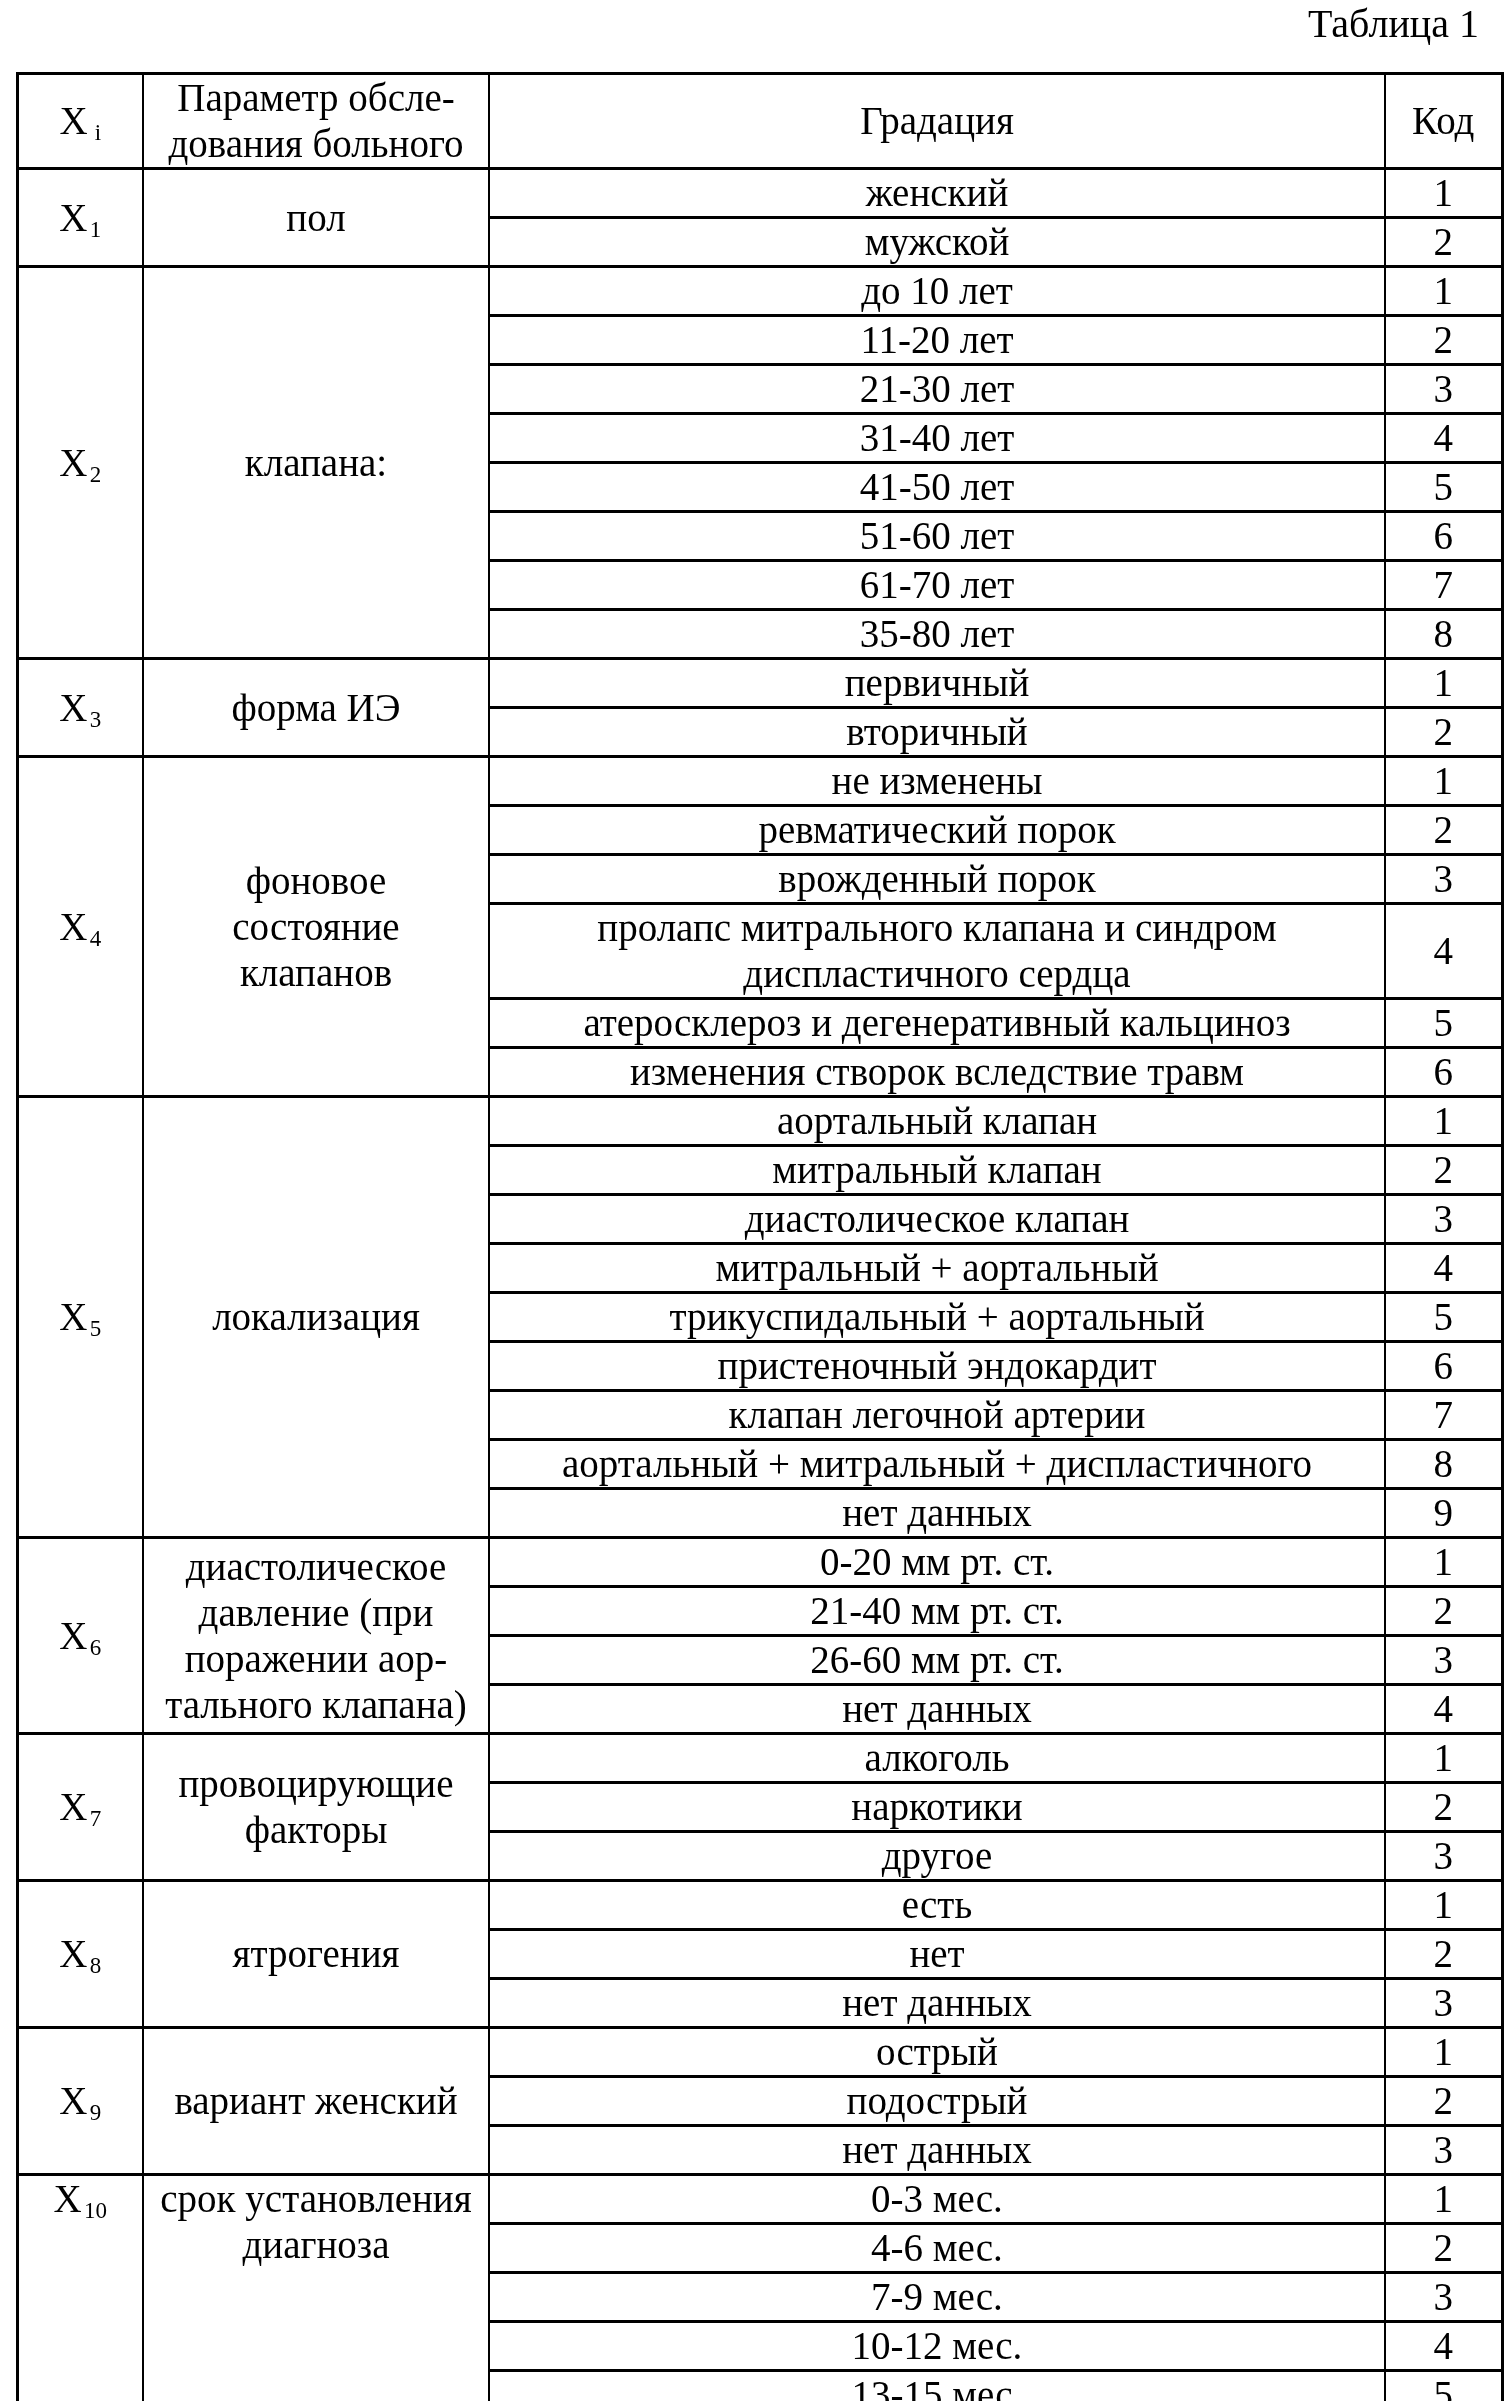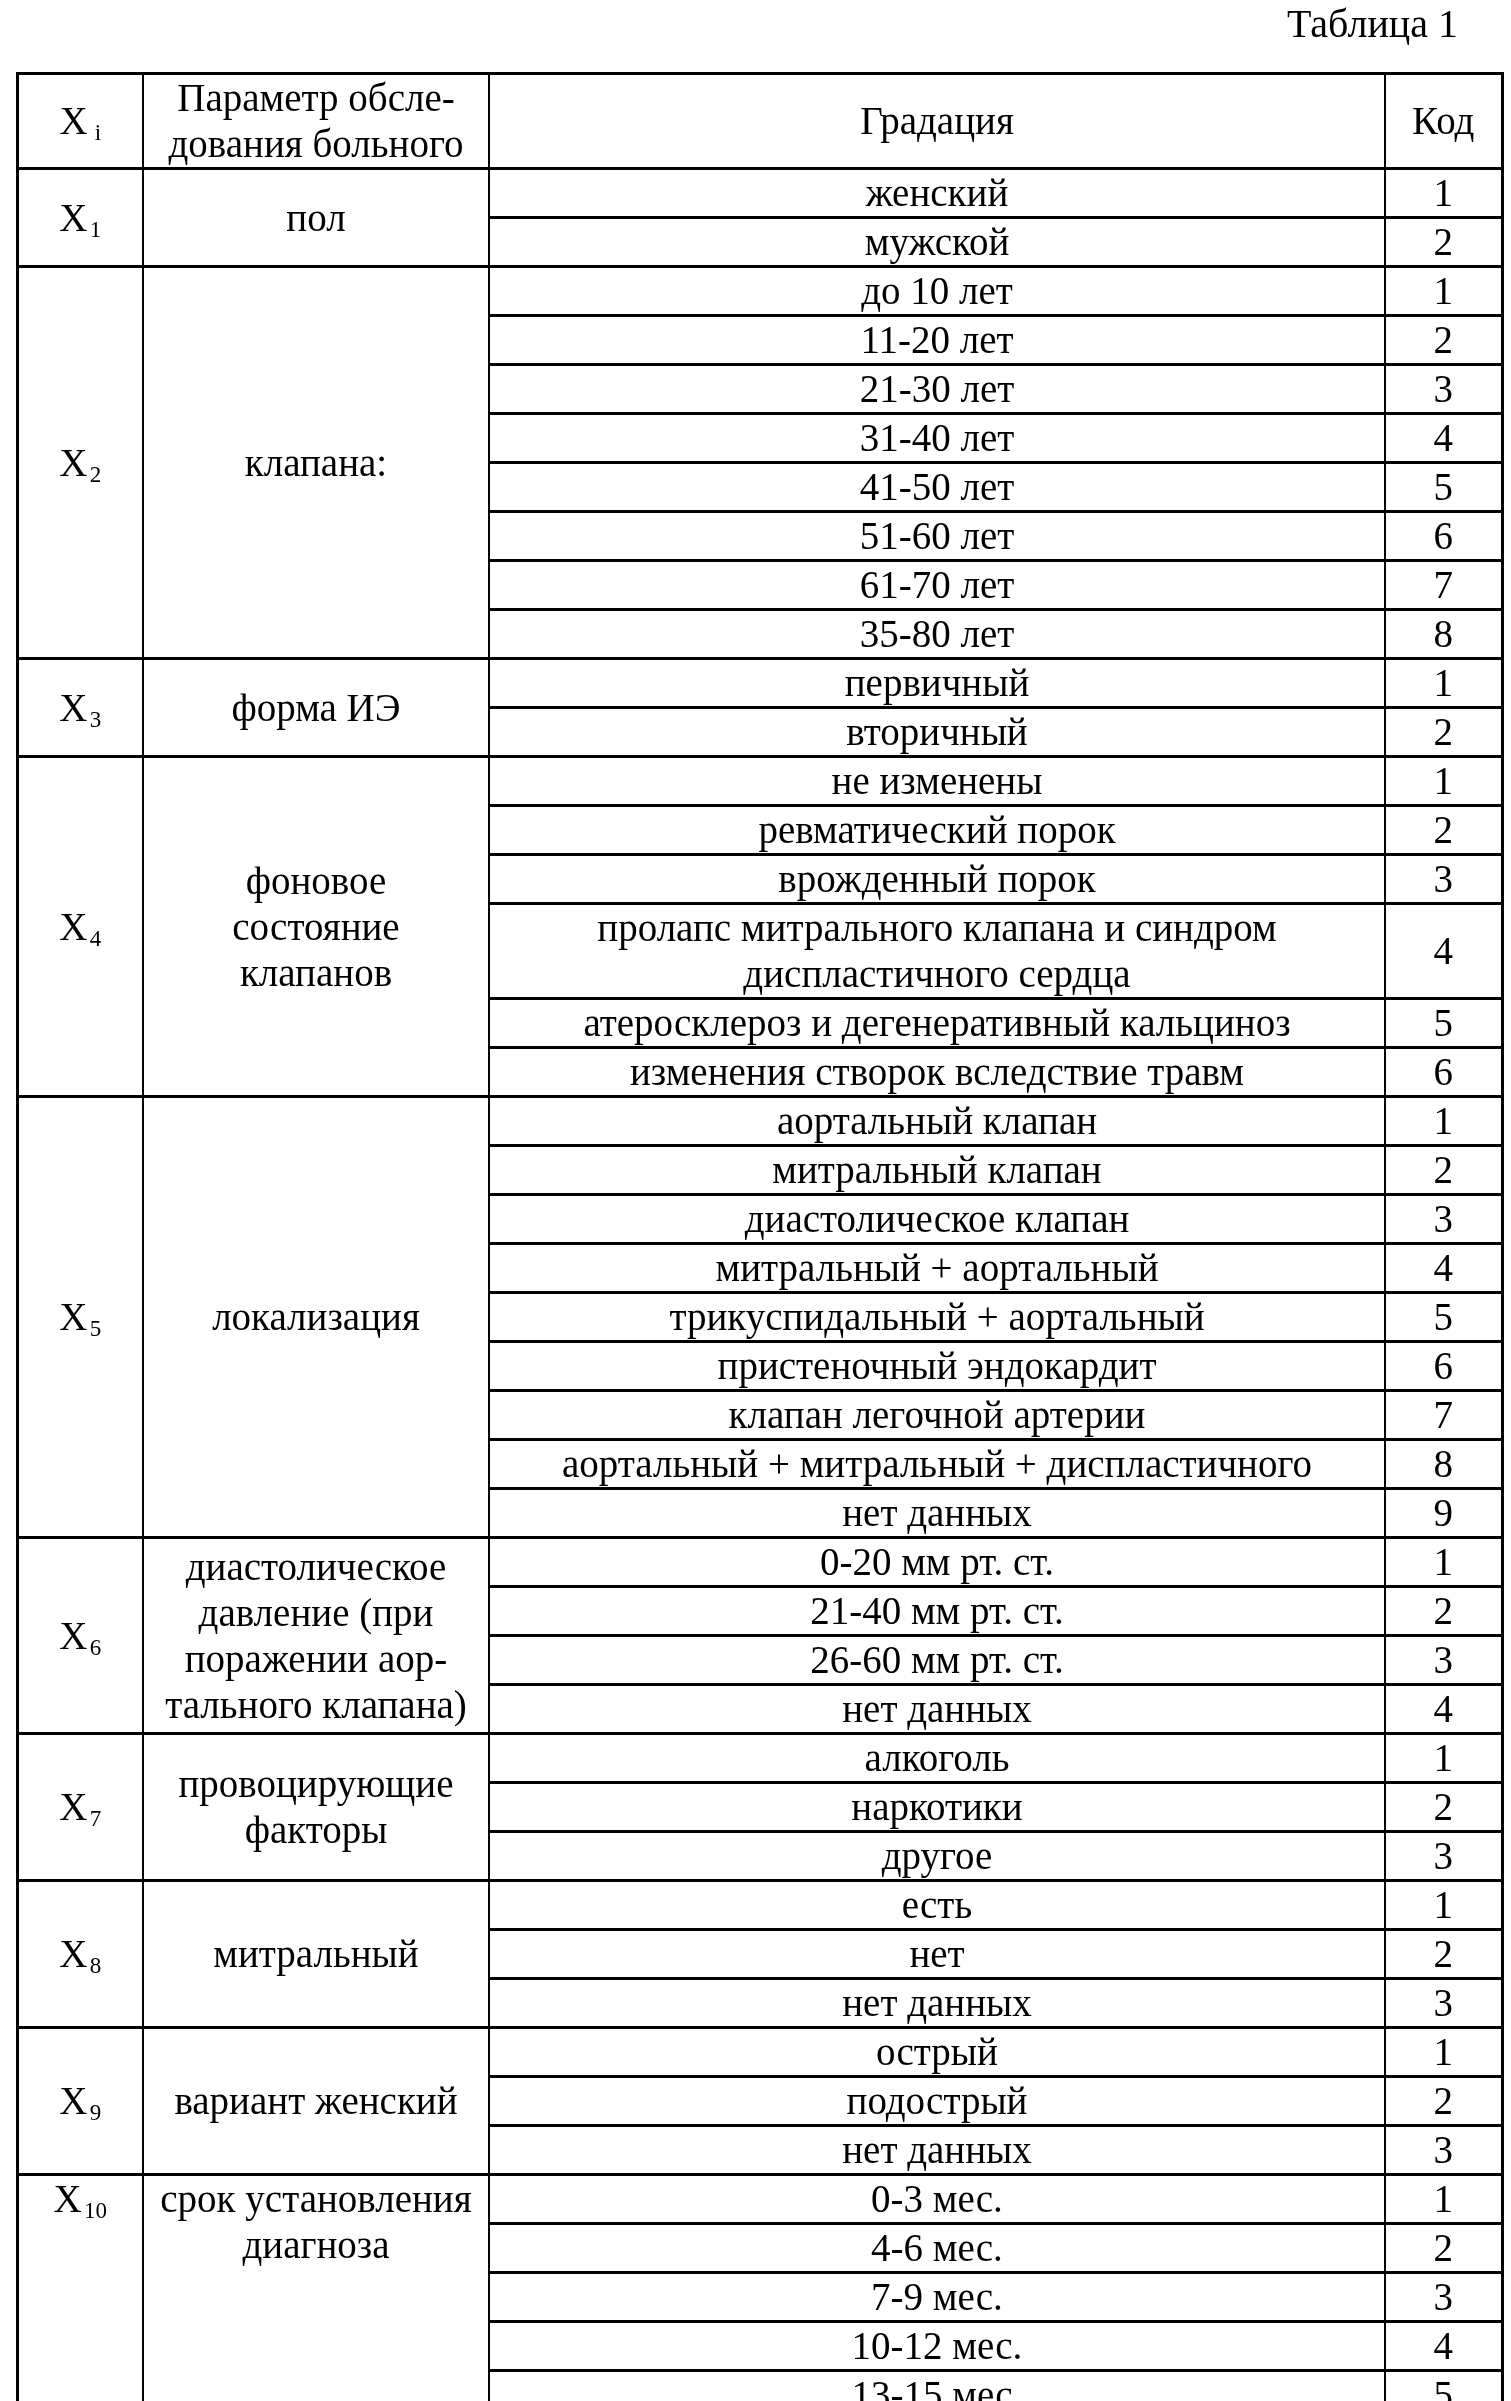--- a/index.html
+++ b/index.html
@@ -9,21 +9,21 @@
     width: 1511px;
     height: 2401px;
     background: #ffffff;
     color: #000000;
     font-family: "Liberation Serif", "DejaVu Serif", serif;
     overflow: hidden;
   }
   .title {
     position: absolute;
     top: 1.5px;
-    right: 53px;
+    right: 32px;
     font-size: 40px;
     line-height: 1.1;
     white-space: nowrap;
   }
   table.ptable {
     position: absolute;
     left: 15.5px;
     top: 72px;
     width: 1485px;
     border-collapse: collapse;
@@ -233,21 +233,21 @@
         <tr>
           <td>наркотики</td>
           <td>2</td>
         </tr>
         <tr>
           <td>другое</td>
           <td>3</td>
         </tr>
         <tr>
           <td rowspan="3"><span>X</span><span class="sb">8</span></td>
-          <td rowspan="3">митральный</td>
+          <td rowspan="3">ятрогения</td>
           <td>есть</td>
           <td>1</td>
         </tr>
         <tr>
           <td>нет</td>
           <td>2</td>
         </tr>
         <tr>
           <td>нет данных</td>
           <td>3</td>

